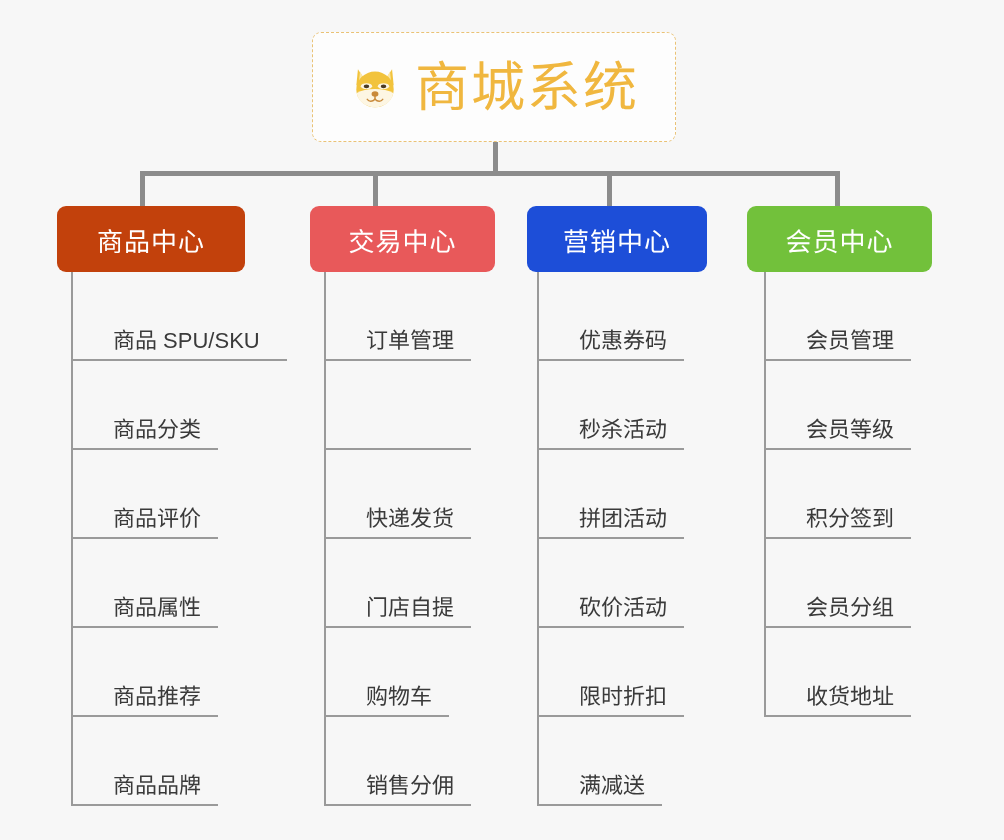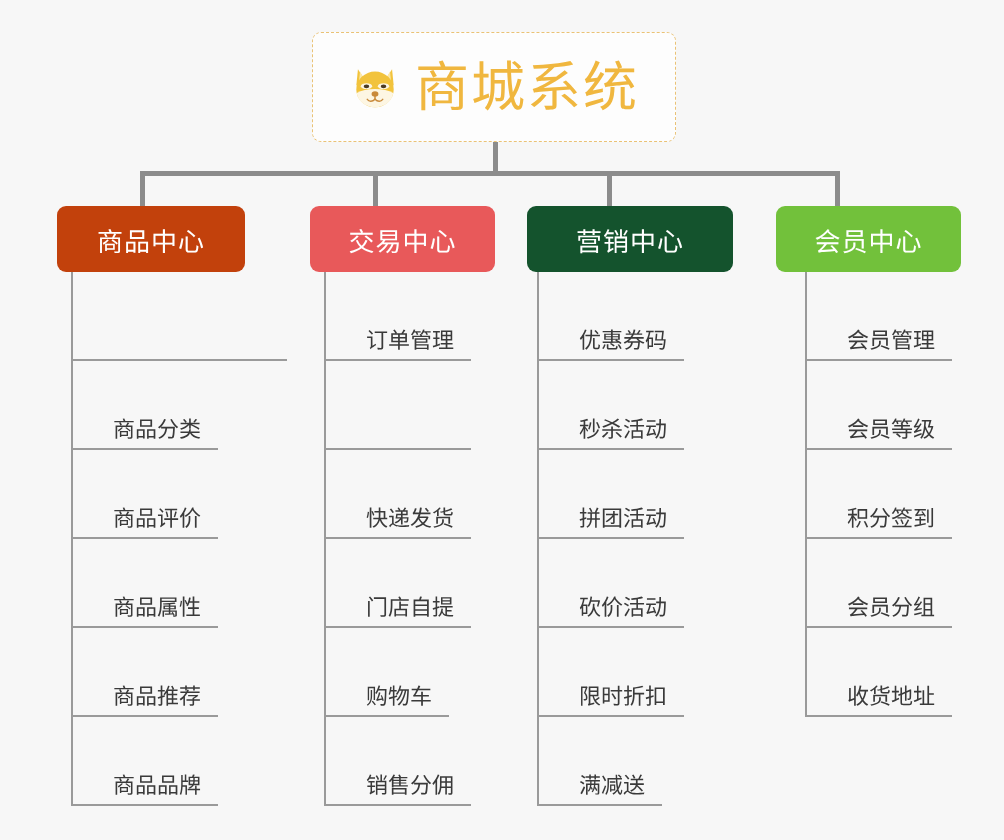--- a/index.html
+++ b/index.html
@@ -130,31 +130,31 @@
     font-size: 22px;
     color: #3a3a3a;
     line-height: 1.1;
     white-space: nowrap;
   }
 
   
   .branch-0 { left: 57px;  width: 248px; }
   .branch-1 { left: 310px; width: 185px; }
   .branch-2 { left: 527px; width: 185px; }
-  .branch-3 { left: 776px; width: 185px; }
+  .branch-3 { left: 747px; width: 185px; }
 
   .branch-0 .branch-header { width: 188px; background: #c2410c; }
   .branch-1 .branch-header { width: 185px; background: #e8595a; }
-  .branch-2 .branch-header { width: 206px; background: #14532d; border-radius: 9px; }
+  .branch-2 .branch-header { width: 180px; background: #1d4ed8; border-radius: 9px; }
   .branch-3 .branch-header { width: 185px; background: #72c13b; }
 
   .branch-0 .leaf-list { margin-left: 14px; }
   .branch-1 .leaf-list { margin-left: 14px; }
   .branch-2 .leaf-list { margin-left: 10px; }
-  .branch-3 .leaf-list { margin-left: 18px; padding-left: 11px; }
+  .branch-3 .leaf-list { margin-left: 6px; padding-left: 11px; }
 </style>
 </head>
 <body>
 
 <div id="mindmap">
 
   <div class="root-node">
     <svg class="shiba-icon" viewBox="0 0 64 64" aria-hidden="true">
       <path d="M11 10 L9 30 L20 24 Z" fill="#f2c33c"></path>
       <path d="M53 10 L55 30 L44 24 Z" fill="#f2c33c"></path>
@@ -180,20 +180,21 @@
   <div class="bus-drop" style="left:373px;"></div>
   <div class="bus-drop" style="left:607px;"></div>
   <div class="bus-drop" style="left:835px;"></div>
 
   <div class="branch branch-0">
     <div class="branch-header">
       <span>商品中心</span>
     </div>
     <ul class="leaf-list">
       <li class="leaf-item">
+        <span class="leaf-label">商品 SPU/SKU</span>
         <span class="leaf-underline" style="width:216px;"></span>
       </li>
       <li class="leaf-item">
         <span class="leaf-label">商品分类</span>
         <span class="leaf-underline" style="width:147px;"></span>
       </li>
       <li class="leaf-item">
         <span class="leaf-label">商品评价</span>
         <span class="leaf-underline" style="width:147px;"></span>
       </li>

